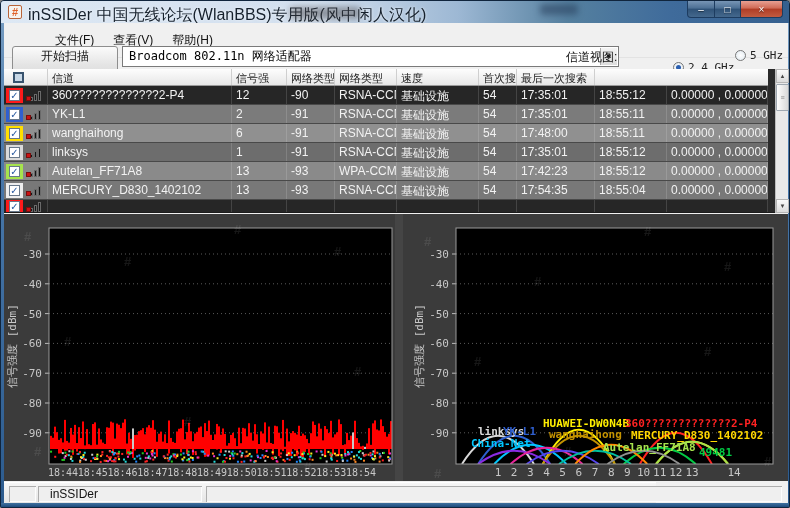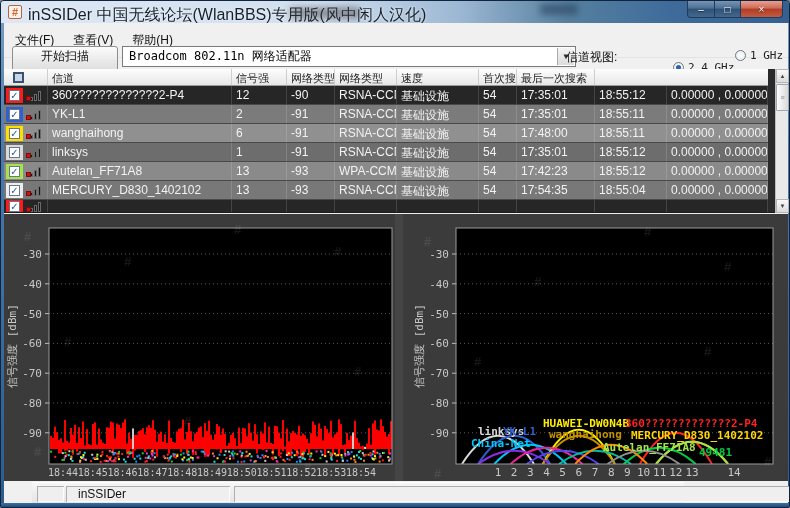--- a/index.html
+++ b/index.html
@@ -22,28 +22,28 @@
   .winbtns{position:absolute;right:6px;top:0;display:flex;}
   .wbtn{height:17px;border:1px solid #1d3c60;border-top:none;color:#fff;font-size:10px;
     display:flex;align-items:center;justify-content:center;text-shadow:0 1px 1px rgba(0,0,0,.6);
     background:linear-gradient(to bottom,#7795b5 0%,#4c6f94 45%,#2f5277 50%,#44688d 100%);}
   .wbtn.min{width:28px;border-radius:0 0 0 4px;}
   .wbtn.max{width:26px;border-left:none;}
   .wbtn.close{width:42px;border-left:none;border-radius:0 0 4px 0;
     background:linear-gradient(to bottom,#e8a092 0%,#cf6a55 45%,#b03d26 50%,#c25b40 100%);}
   
   .client{position:absolute;left:3px;top:22px;width:784px;height:481px;background:#f0f0f0;}
-  .menubar{position:absolute;left:0;top:0;width:100%;height:35px;border-bottom:1px solid #e3e3e3;display:flex;align-items:center;}
+  .menubar{position:absolute;left:0;top:0;width:100%;height:35px;border-bottom:1px solid #e3e3e3;display:flex;align-items:center;padding-left:40px;}
   .menu-item{font-size:12px;color:#111;padding:3px 8px;margin-left:3px;}
   
   .toolbar{position:absolute;left:0;top:23px;width:100%;height:23px;}
   .scan-btn{position:absolute;left:8px;top:0;width:106px;height:38px;font-size:12px;color:#111;
     background:linear-gradient(to bottom,#fbfbfb,#e4e4e4 50%,#d8d8d8);border:1px solid #8e8e8e;border-radius:3px;
     text-align:center;line-height:19px;}
-  .combo{position:absolute;left:118px;top:0;width:454px;height:21px;background:#fff;border:1px solid #7a7a7a;
+  .combo{position:absolute;left:118px;top:0;width:497px;height:21px;background:#fff;border:1px solid #7a7a7a;
     font-family:"DejaVu Sans Mono",monospace;font-size:12px;color:#000;line-height:19px;padding-left:6px;}
   .combo-arrow{position:absolute;right:1px;top:1px;width:17px;height:17px;
     background:linear-gradient(to bottom,#f4f4f4,#dcdcdc);border-left:1px solid #aaa;
     font-size:8px;color:#333;text-align:center;line-height:17px;}
   .cv-label{position:absolute;left:562px;top:3px;font-size:12px;color:#111;}
   .radio{position:absolute;top:3px;display:flex;align-items:center;font-family:"DejaVu Sans Mono",monospace;font-size:11px;color:#222;}
   .radio.r24{left:669px;margin-top:12px;} .radio.r5{left:731px;}
   .rdot{width:11px;height:11px;border-radius:50%;border:1px solid #777;background:radial-gradient(#fff,#dfe8ef);margin-right:4px;position:relative;}
   .radio.checked .rdot::after{content:"";position:absolute;left:2px;top:2px;width:5px;height:5px;border-radius:50%;background:#2b5fb0;}
   
@@ -69,21 +69,21 @@
   .sb-thumb{position:absolute;left:0;top:15px;width:13px;height:27px;background:linear-gradient(to right,#fdfdfd,#d9d9d9);border:1px solid #9fa8b1;border-radius:1px;font-size:7px;color:#8a8a8a;text-align:center;line-height:25px;letter-spacing:0;}
   
   .charts{position:absolute;left:0;top:191px;width:784px;height:267px;background:#3b3b3b;overflow:hidden;}
   .chart-panel{position:absolute;top:0;height:267px;}
   .panel-left{left:0;width:391px;}
   .panel-right{left:399px;width:385px;}
   .splitter{position:absolute;left:391px;top:0;width:8px;height:267px;background:#454545;}
   .wm{position:absolute;color:rgba(255,255,255,.09);font-size:13px;font-weight:bold;pointer-events:none;}
   
   .statusbar{position:absolute;left:0;top:459px;width:652px;height:22px;
-    background:linear-gradient(to bottom,#f6f6f6,#e4e4e4);border-top:1px solid #fff;margin-left:28px;}
+    background:linear-gradient(to bottom,#f6f6f6,#e4e4e4);border-top:1px solid #fff;}
   .spanel{position:absolute;top:3px;height:16px;box-shadow:inset 1px 1px 0 #adadad, inset -1px -1px 0 #fdfdfd;background:#efefef;
     font-size:12px;color:#111;padding:1px 6px 0 12px;}
   .sp1{left:5px;width:27px;} .sp2{left:34px;width:164px;} .sp3{left:202px;width:576px;}
   .frame-bottom{position:absolute;left:0;bottom:0;width:100%;height:4px;
     background:linear-gradient(to bottom,#3f719f,#1d4a7c);}
   svg text{font-family:"DejaVu Sans Mono",monospace;}
 </style>
 </head>
 <body>
 
@@ -113,21 +113,21 @@
         <span>Broadcom 802.11n 网络适配器</span>
         <div class="combo-arrow">▼</div>
       </div>
       <div class="cv-label">信道视图:</div>
       <div class="radio r24 checked">
         <div class="rdot"></div>
         <span>2.4 GHz</span>
       </div>
       <div class="radio r5">
         <div class="rdot"></div>
-        <span>1 GHz</span>
+        <span>5 GHz</span>
       </div>
     </div>
 
     <div class="nettable">
       <div class="t-grid t-head">
         <div>
             <div class="hdr-sel-icon"></div>
           </div>
         <div>信道</div>
         <div>信号强</div>

